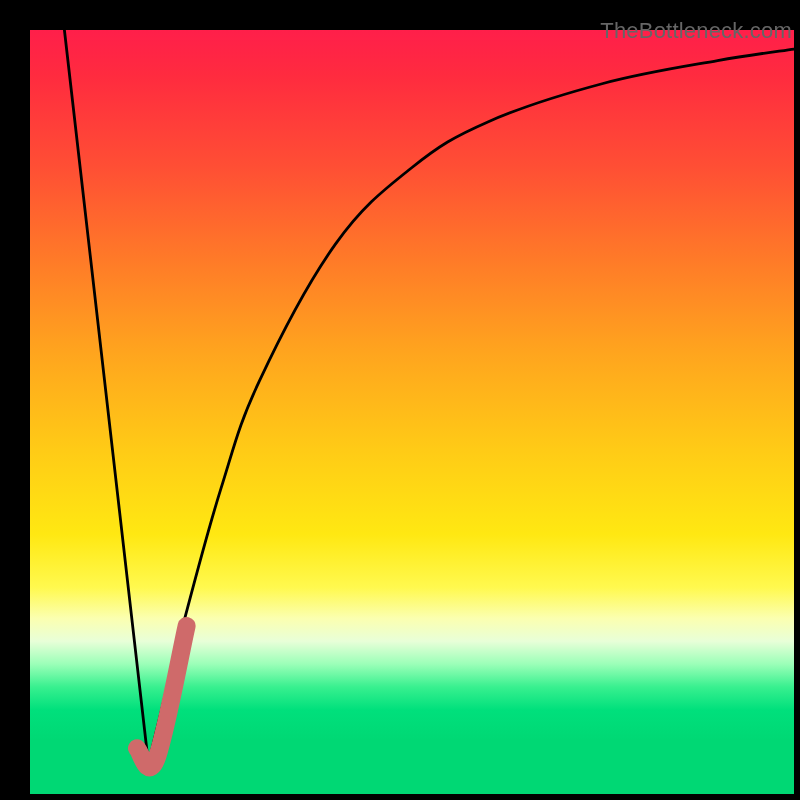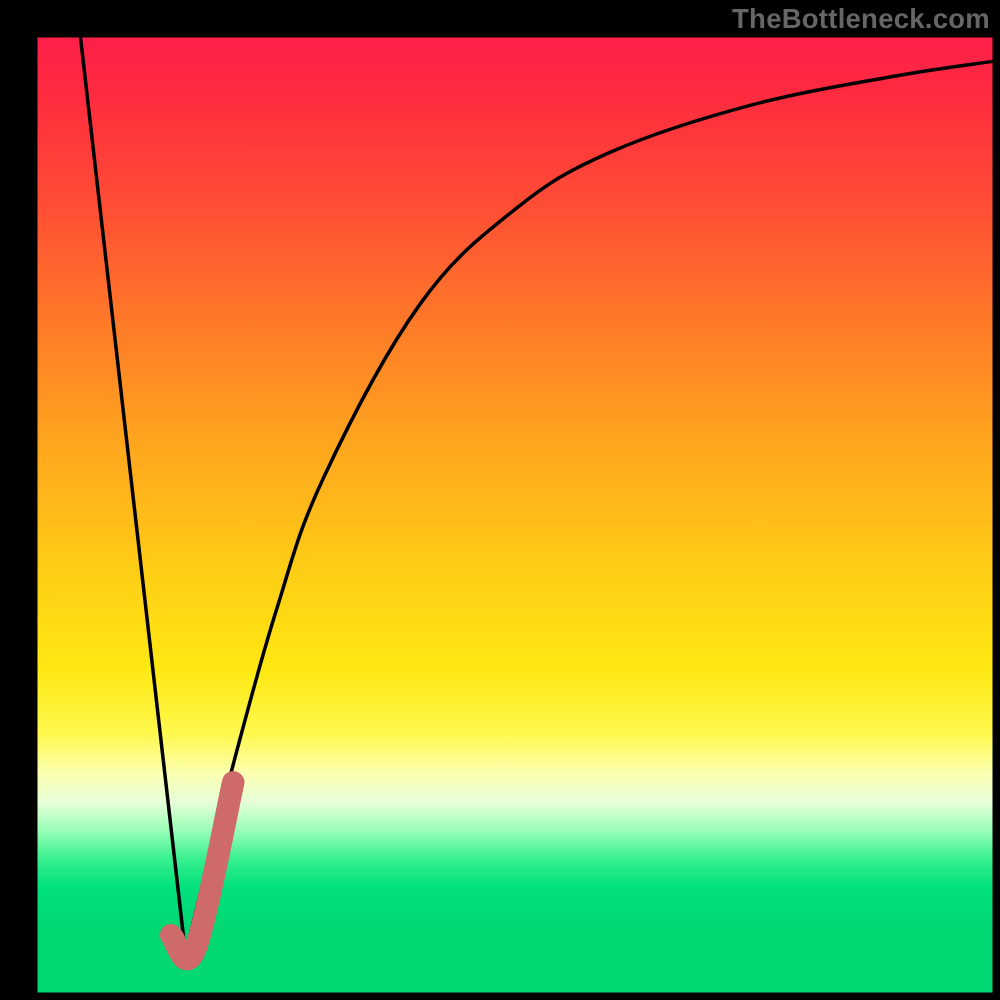--- a/index.html
+++ b/index.html
@@ -6,25 +6,25 @@
   body {
     width: 800px;
     height: 800px;
     background: #000;
     position: relative;
     overflow: hidden;
     font-family: Arial, Helvetica, sans-serif;
   }
   .attribution {
     position: absolute;
-    top: 2px;
+    top: 18px;
     right: 8px;
     color: #666;
     font-size: 22px;
-    font-weight: bold;
+    font-weight: normal;
     letter-spacing: 0.2px;
     z-index: 10;
   }
   .plot-area {
     position: absolute;
     left: 30px;
     top: 30px;
     width: 764px;
     height: 764px;
     background: linear-gradient(to bottom,

